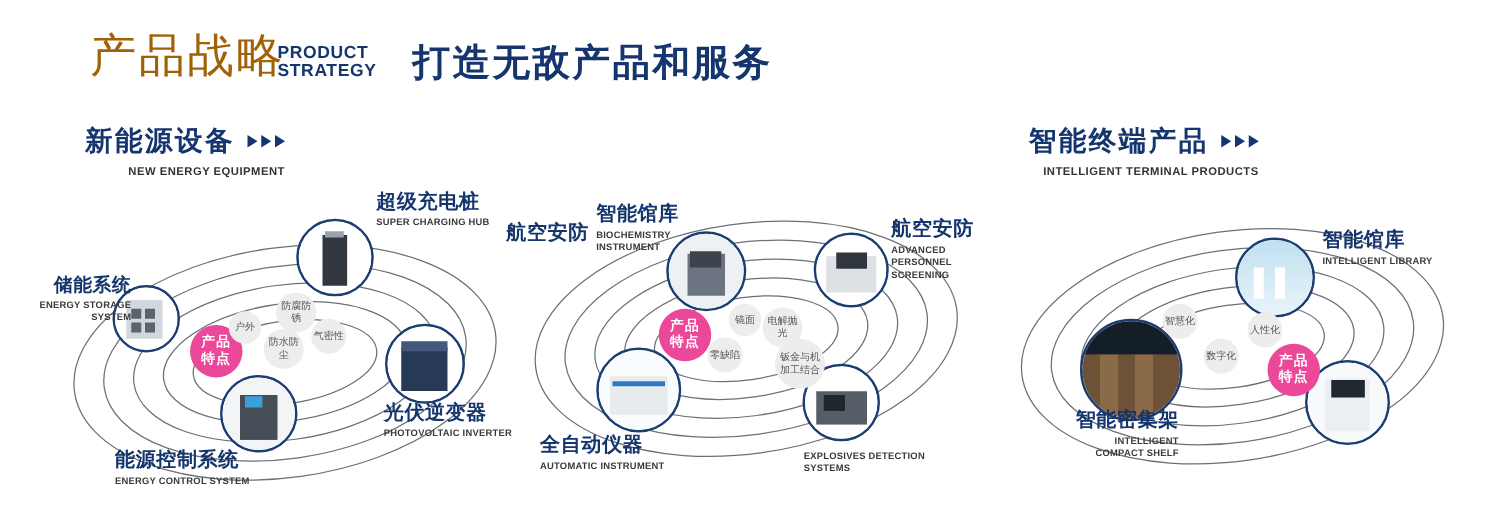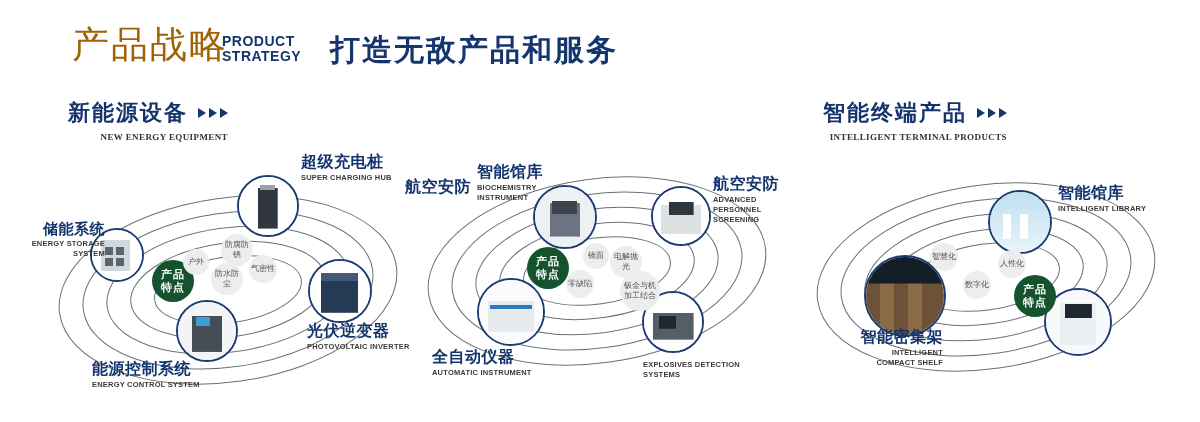--- a/index.html
+++ b/index.html
@@ -8,35 +8,35 @@
 
   
   .h-title{position:absolute;left:72px;top:20px;font-size:37px;font-weight:normal;color:#a16207;letter-spacing:2px;}
   .h-sub{position:absolute;left:222px;top:34px;font-size:14px;font-weight:bold;color:#14356d;line-height:1.05;letter-spacing:.5px;}
   .h-sub span{display:block;}
   .h-tagline{position:absolute;left:330px;top:30px;font-size:30px;font-weight:bold;color:#14356d;letter-spacing:2px;}
 
   
   .sec{position:absolute;text-align:right;}
   .sec .t{font-size:22px;font-weight:bold;color:#14356d;letter-spacing:2px;display:flex;align-items:center;}
-  .sec .e{font-size:9px;font-weight:bold;color:#333;letter-spacing:.4px;margin-top:4px;font-family:Liberation Serif, serif;}
+  .sec .e{font-size:9px;font-weight:bold;color:#333;letter-spacing:.4px;margin-top:4px;}
   .tris{display:inline-flex;gap:3px;margin-left:10px;}
   .tris i{width:0;height:0;border-top:5px solid transparent;border-bottom:5px solid transparent;border-left:8px solid #14356d;}
 
   .orbits{position:absolute;overflow:visible;}
 
   .node{position:absolute;border-radius:50%;border:2px solid #1c3d72;background:#fff;overflow:hidden;box-sizing:border-box;}
   .node .g{width:100%;height:100%;}
 
   .plabel{position:absolute;}
   .plabel .zh{font-size:16px;font-weight:bold;color:#14356d;letter-spacing:.5px;line-height:1.15;}
   .plabel .en{font-size:7.5px;font-weight:bold;color:#3a3a3a;letter-spacing:.2px;line-height:1.3;margin-top:2px;}
   .ta-r{text-align:right;margin-left:19px;}
 
-  .badge{position:absolute;width:42px;height:42px;border-radius:50%;background:#14532d;color:#fff;
+  .badge{position:absolute;width:42px;height:42px;border-radius:50%;background:#ec4899;color:#fff;
          display:flex;flex-direction:column;align-items:center;justify-content:center;
          font-size:11px;font-weight:bold;line-height:1.15;letter-spacing:1px;}
   .bubble{position:absolute;border-radius:50%;background:#ededed;color:#555;font-size:8px;line-height:1.2;
           display:flex;align-items:center;justify-content:center;text-align:center;box-sizing:border-box;padding:2px;}
 
   
   .n-storage .g{background:
     linear-gradient(#59646e,#59646e) 30% 40%/16% 16% no-repeat,
     linear-gradient(#59646e,#59646e) 58% 40%/16% 16% no-repeat,
     linear-gradient(#59646e,#59646e) 30% 66%/16% 16% no-repeat,

